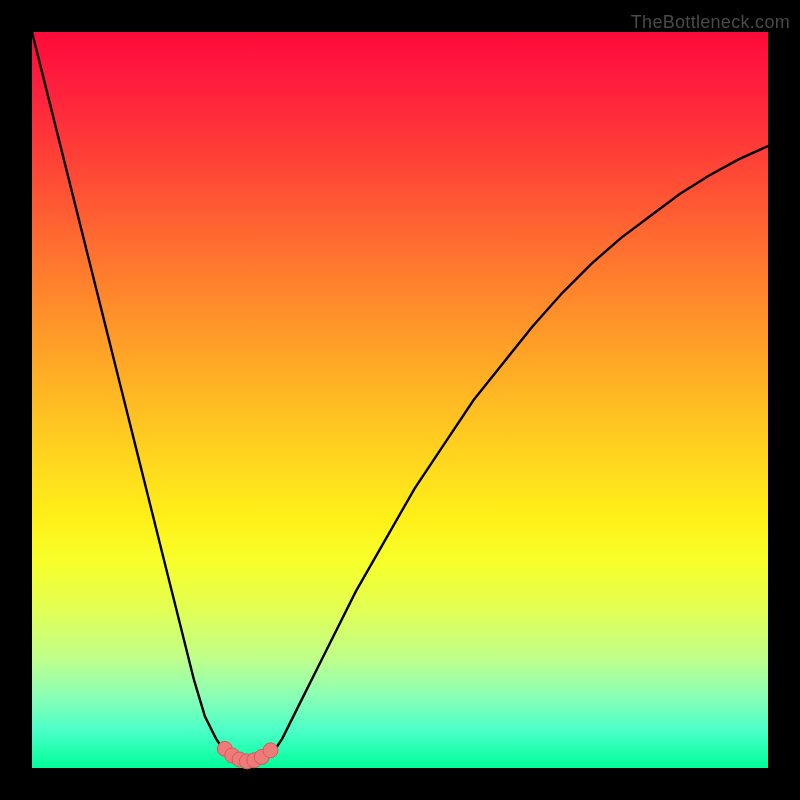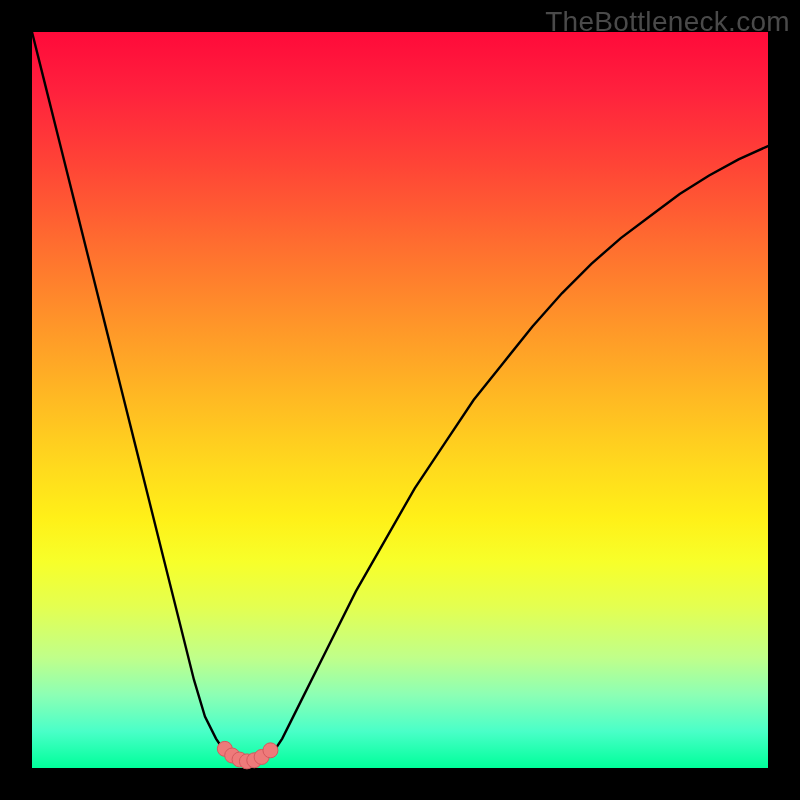--- a/index.html
+++ b/index.html
@@ -35,24 +35,24 @@
       #f7ff2a 72%,
       #e4ff50 78%,
       #c0ff8a 85%,
       #8dffb4 90%,
       #4affc8 95%,
       #00ff9a 100%
     );
   }
   .watermark {
     position: absolute;
-    top: 6px;
+    top: 12px;
     right: 10px;
     color: #4a4a4a;
-    font-size: 28px;
+    font-size: 18px;
     letter-spacing: 0.3px;
     user-select: none;
   }
   svg.curve {
     position: absolute;
     left: 32px;
     top: 32px;
     width: 736px;
     height: 736px;
     overflow: visible;

